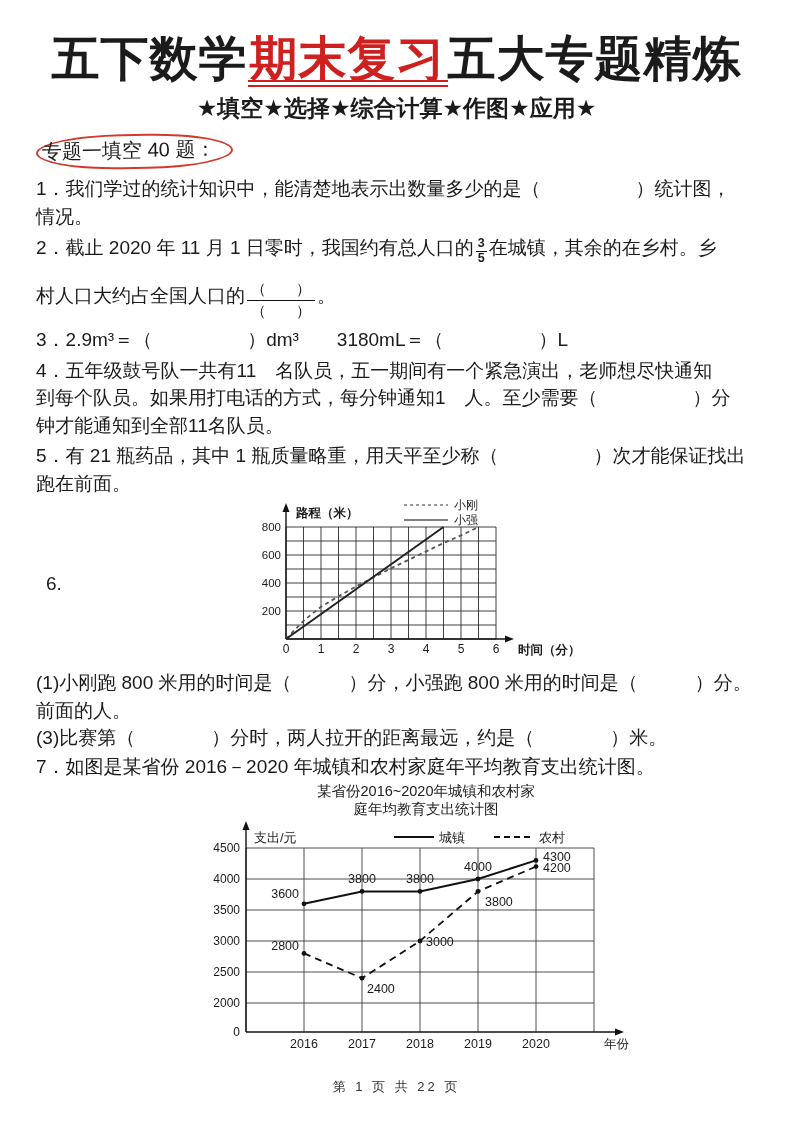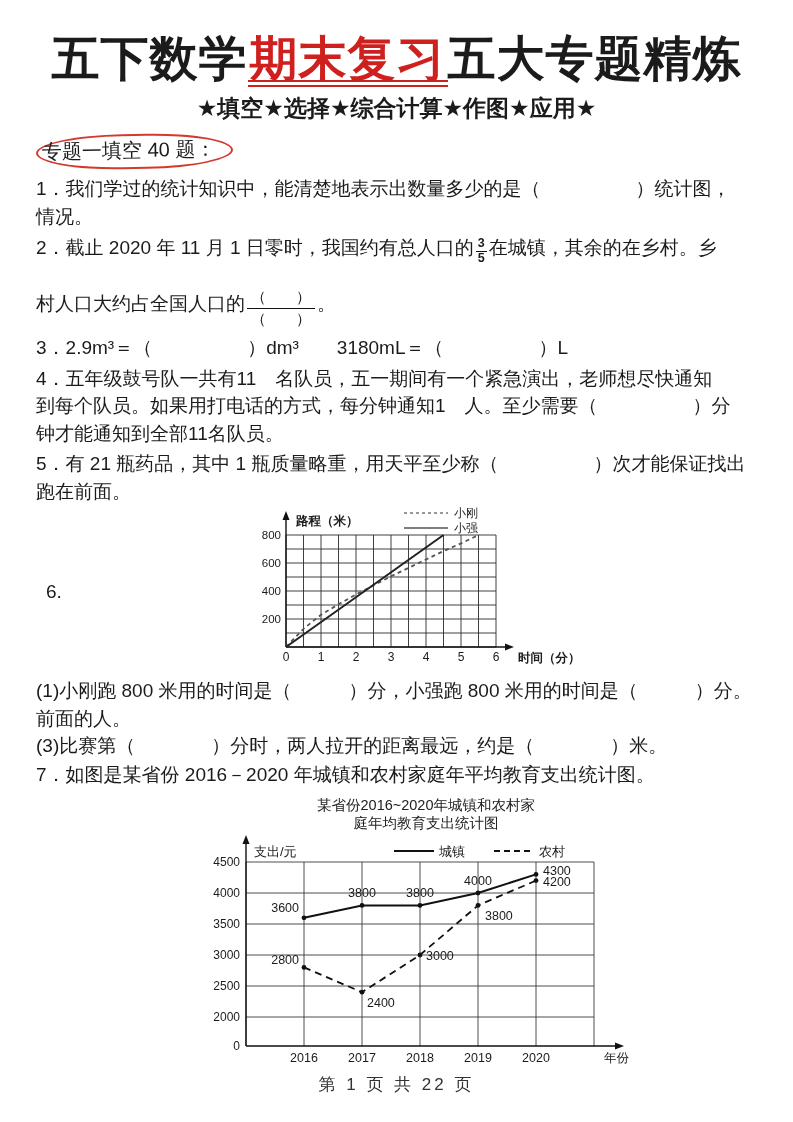--- a/index.html
+++ b/index.html
@@ -36,29 +36,29 @@
   .frac .den{display:block;}
   .blank-frac{
     display:inline-block;text-align:center;vertical-align:-14px;
     font-size:15px;line-height:1.25;margin:0 2px;
   }
   .blank-frac .num{display:block;border-bottom:1.5px solid #111;padding:0 4px 1px 4px;}
   .blank-frac .den{display:block;padding:1px 4px 0 4px;}
   .q6-wrap{position:relative;height:172px;margin-top:0px;}
   .q6-number{position:absolute;left:10px;top:76px;font-size:19px;}
   .chart1-svg{display:block;margin-left:210px;}
-  .chart2-block{margin-top:8px;}
+  .chart2-block{margin-top:2px;}
   .chart2-title{
     width:440px;margin-left:170px;text-align:center;
     font-size:14.5px;line-height:18px;color:#222;
   }
   .chart2-svg{display:block;margin-left:170px;}
   .footer{
     position:absolute;left:0;bottom:26px;width:100%;
-    text-align:center;font-size:17px;letter-spacing:3px;color:#333;
+    text-align:center;font-size:13px;letter-spacing:3px;color:#333;
   }
   svg text{font-family:"Liberation Sans","DejaVu Sans",sans-serif;}
 </style>
 </head>
 <body>
 
 <div class="page">
 
   <div class="main-title">
     <span>五下数学</span><span class="red-part">期末复习</span><span>五大专题精炼</span>
@@ -70,21 +70,21 @@
     <span class="oval">专题一填空 40 题：</span>
   </div>
 
   <div class="q">
     <div class="ln">1．我们学过的统计知识中，能清楚地表示出数量多少的是（　　　　　）统计图，</div>
     <div class="ln">情况。</div>
   </div>
 
   <div class="q" style="margin-top:4px;">
     <div class="ln"><span>2．截止 2020 年 11 月 1 日零时，我国约有总人口的</span><span class="frac"><span class="num">3</span><span class="den">5</span></span><span>在城镇，其余的在乡村。乡</span></div>
-    <div class="ln" style="margin-top:22px;"><span>村人口大约占全国人口的</span><span class="blank-frac"><span class="num">（　　）</span><span class="den">（　　）</span></span><span>。</span></div>
+    <div class="ln" style="margin-top:14px;"><span>村人口大约占全国人口的</span><span class="blank-frac"><span class="num">（　　）</span><span class="den">（　　）</span></span><span>。</span></div>
   </div>
 
   <div class="q" style="margin-top:6px;">
     <div class="ln">3．2.9m³＝（　　　　　）dm³　　3180mL＝（　　　　　）L</div>
   </div>
 
   <div class="q" style="margin-top:3px;">
     <div class="ln">4．五年级鼓号队一共有11　名队员，五一期间有一个紧急演出，老师想尽快通知</div>
     <div class="ln">到每个队员。如果用打电话的方式，每分钟通知1　人。至少需要（　　　　　）分</div>
     <div class="ln">钟才能通知到全部11名队员。</div>

